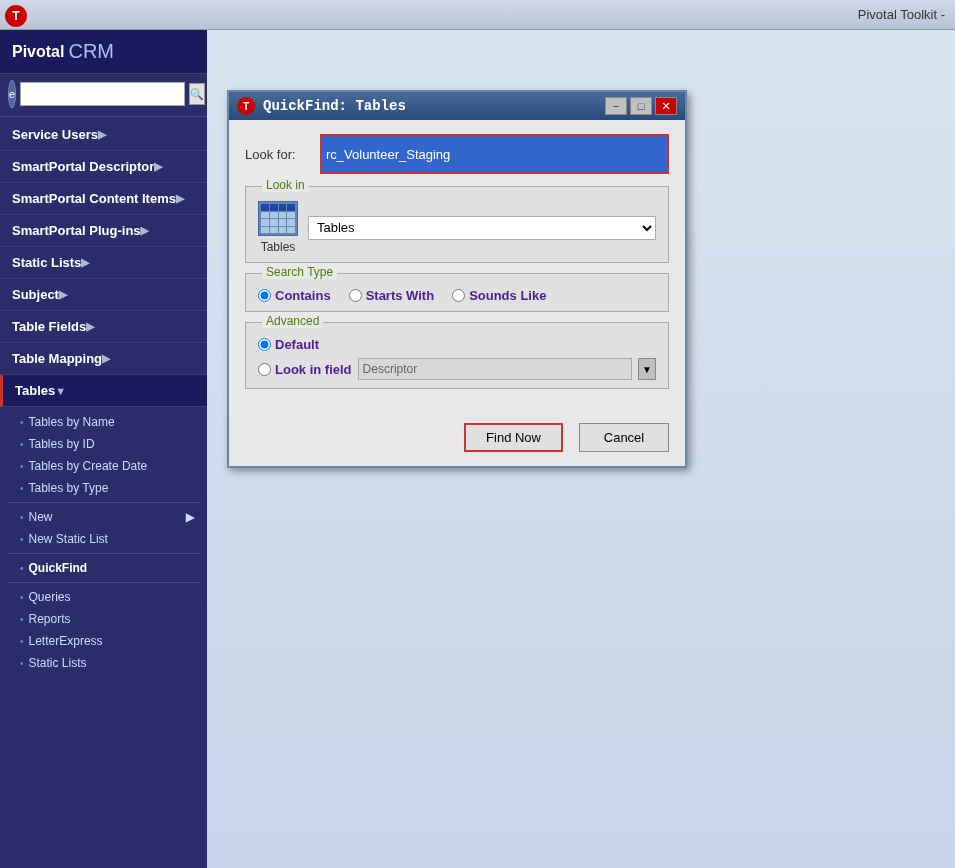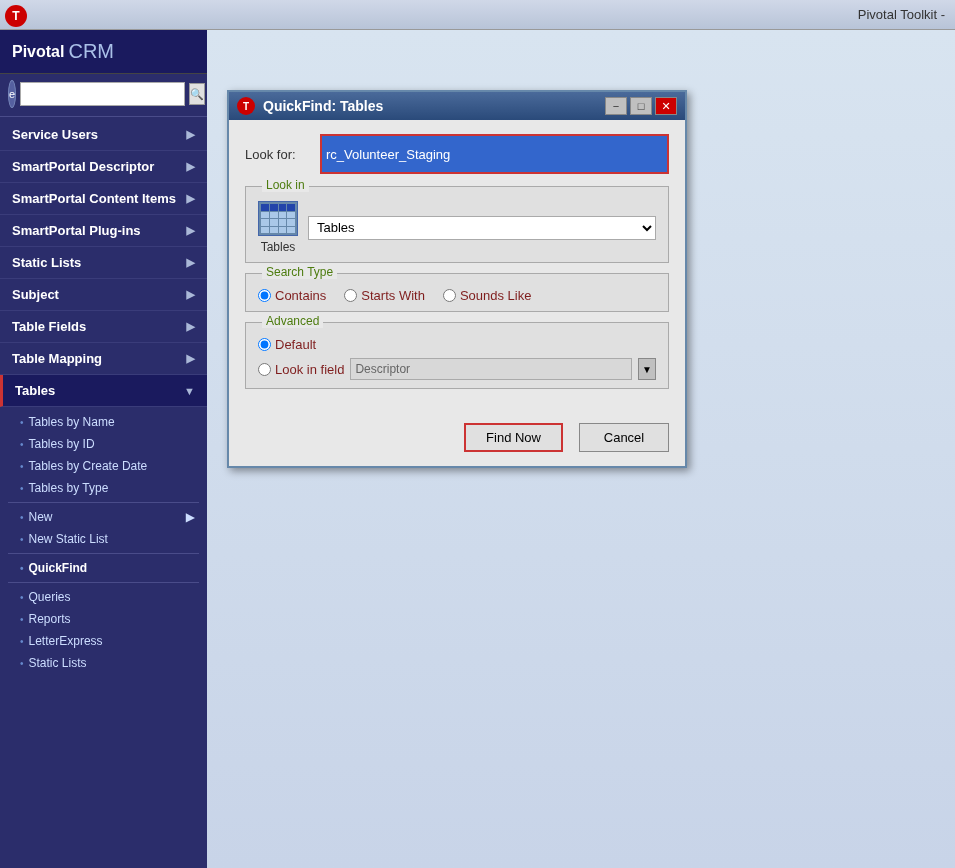--- a/index.html
+++ b/index.html
@@ -113,21 +113,20 @@
 
     .sidebar-divider {
       height: 1px;
       background: #4a4c8a;
       margin: 2px 0;
     }
 
     .sidebar-item {
       display: flex;
       align-items: center;
-      justify-content: space-between;
       padding: 8px 12px;
       color: white;
       cursor: pointer;
       border-bottom: 1px solid #3a3c7a;
       font-size: 13px;
       font-weight: bold;
     }
     .sidebar-item .arrow {
       color: #aab8d8;
       font-size: 11px;
@@ -206,20 +205,21 @@
       display: flex;
       align-items: center;
       justify-content: center;
       color: white;
       font-weight: bold;
       font-size: 10px;
     }
     .dialog-title-text {
       font-size: 14px;
       font-weight: bold;
+      font-family: Liberation Mono, monospace;
     }
     .dialog-controls {
       display: flex;
       gap: 3px;
     }
     .dialog-btn {
       width: 22px;
       height: 18px;
       background: #c0c0c0;
       border: 1px solid #888;
@@ -327,21 +327,22 @@
       display: flex;
       align-items: center;
       gap: 4px;
       cursor: pointer;
     }
     .radio-item input[type=radio] {
       cursor: pointer;
     }
     .radio-label {
       font-size: 13px;
-      color: #7f1d1d;
+      color: #4c1d95;
+      font-weight: bold;
     }
 
     .advanced-content {
       padding-top: 6px;
     }
     .advanced-row1 {
       display: flex;
       align-items: center;
       gap: 6px;
       margin-bottom: 6px;

